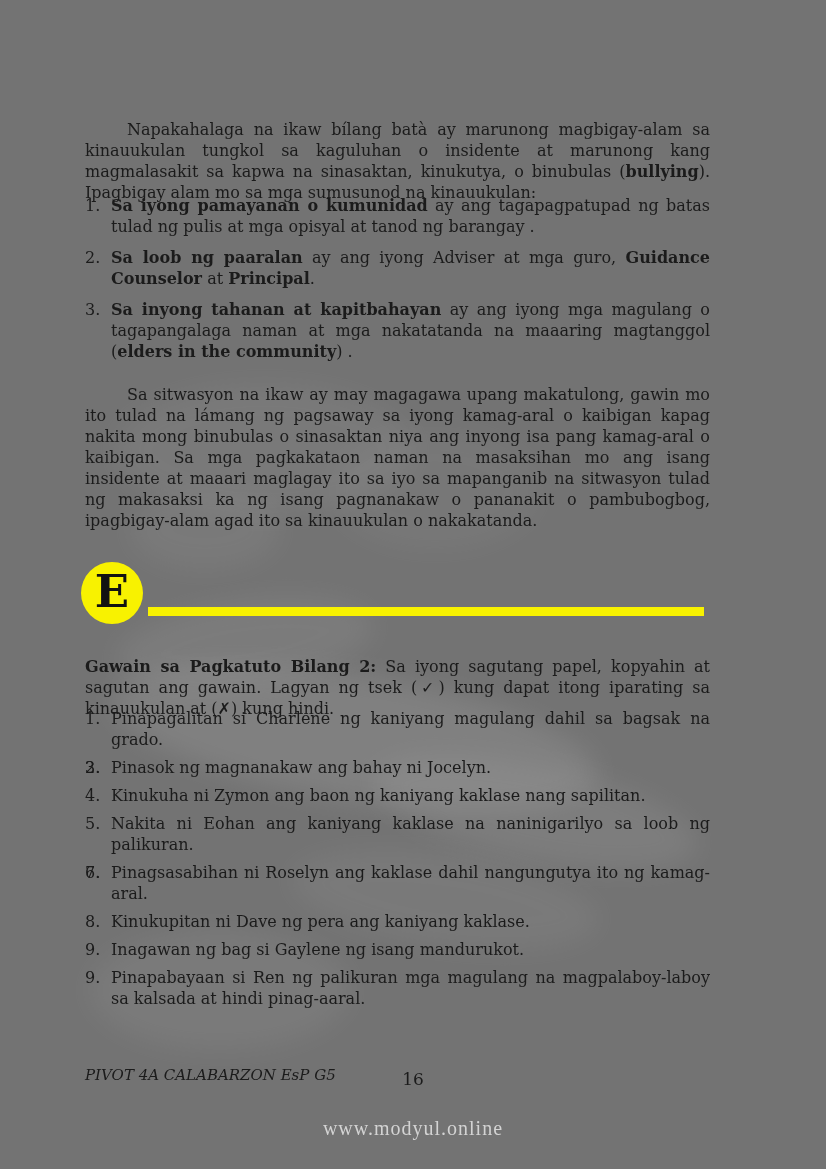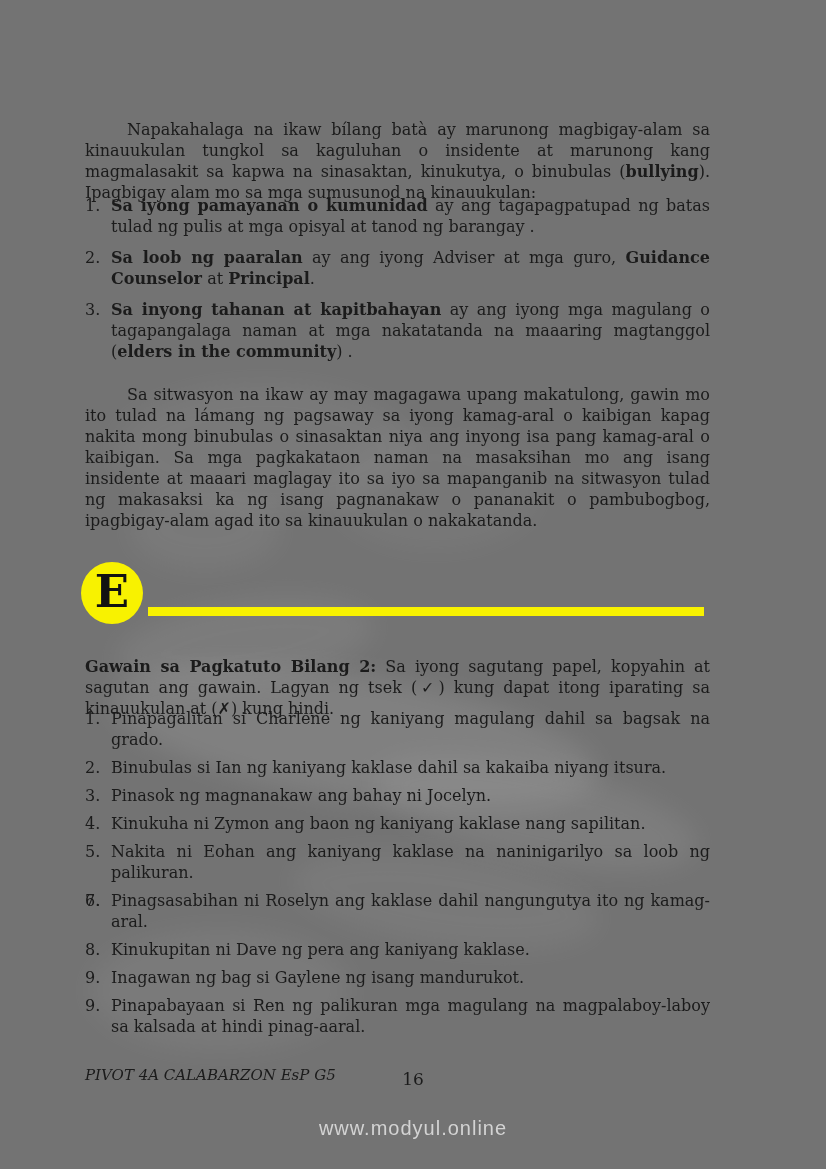--- a/index.html
+++ b/index.html
@@ -41,21 +41,21 @@
     position:absolute; left:-4px; top:2px; width:62px; height:62px; border-radius:50%;
     background:var(--accent-color,#f8f200); display:flex; align-items:center; justify-content:center;
   }
   .marker-circle span { font-weight:bold; font-size:45px; line-height:1; color:#121212; transform:translateY(-2px); }
   .marker-line { position:absolute; left:63px; top:47px; width:556px; height:9px; background:var(--accent-color,#f8f200); }
 
   .footer-left { position:absolute; left:85px; top:1066px; font-style:italic; font-size:15px; z-index:1; }
   .page-num { position:absolute; left:0; right:0; top:1069px; text-align:center; font-size:17px; z-index:1; }
   .watermark {
     position:absolute; left:0; right:0; top:1117px; text-align:center; z-index:1;
-    font-family:Liberation Sans, sans-serif; font-size:20px;
+    font-family:Liberation Serif, serif; font-size:20px;
     color:var(--watermark-color,#d3d3d3); letter-spacing:1px;
   }
 </style>
 </head>
 <body>
 
 <div class="page" style="--accent-color: #f8f200; --text-color: #1b1b1b; --watermark-color: #d3d3d3; --texture-color: #b5b5b5;">
 
   <div class="texture">
     <div class="blob b1"></div>
@@ -103,21 +103,20 @@
 
     <ol id="items" class="block plain">
 
         <li class="num-item">
           <span class="num">1.</span>
           <span class="item-text">Pinapagalitan si Charlene ng kaniyang magulang dahil sa bagsak na grado.</span>
         </li>
 
         <li class="num-item">
           <span class="num">2.</span>
-          <span class="item-text">Binubulas si Ian ng kaniyang kaklase dahil sa kakaiba niyang itsura.</span>
         </li>
 
         <li class="num-item">
           <span class="num">3.</span>
           <span class="item-text">Pinasok ng magnanakaw ang bahay ni Jocelyn.</span>
         </li>
 
         <li class="num-item">
           <span class="num">4.</span>
           <span class="item-text">Kinukuha ni Zymon ang baon ng kaniyang kaklase nang sapilitan.</span>

